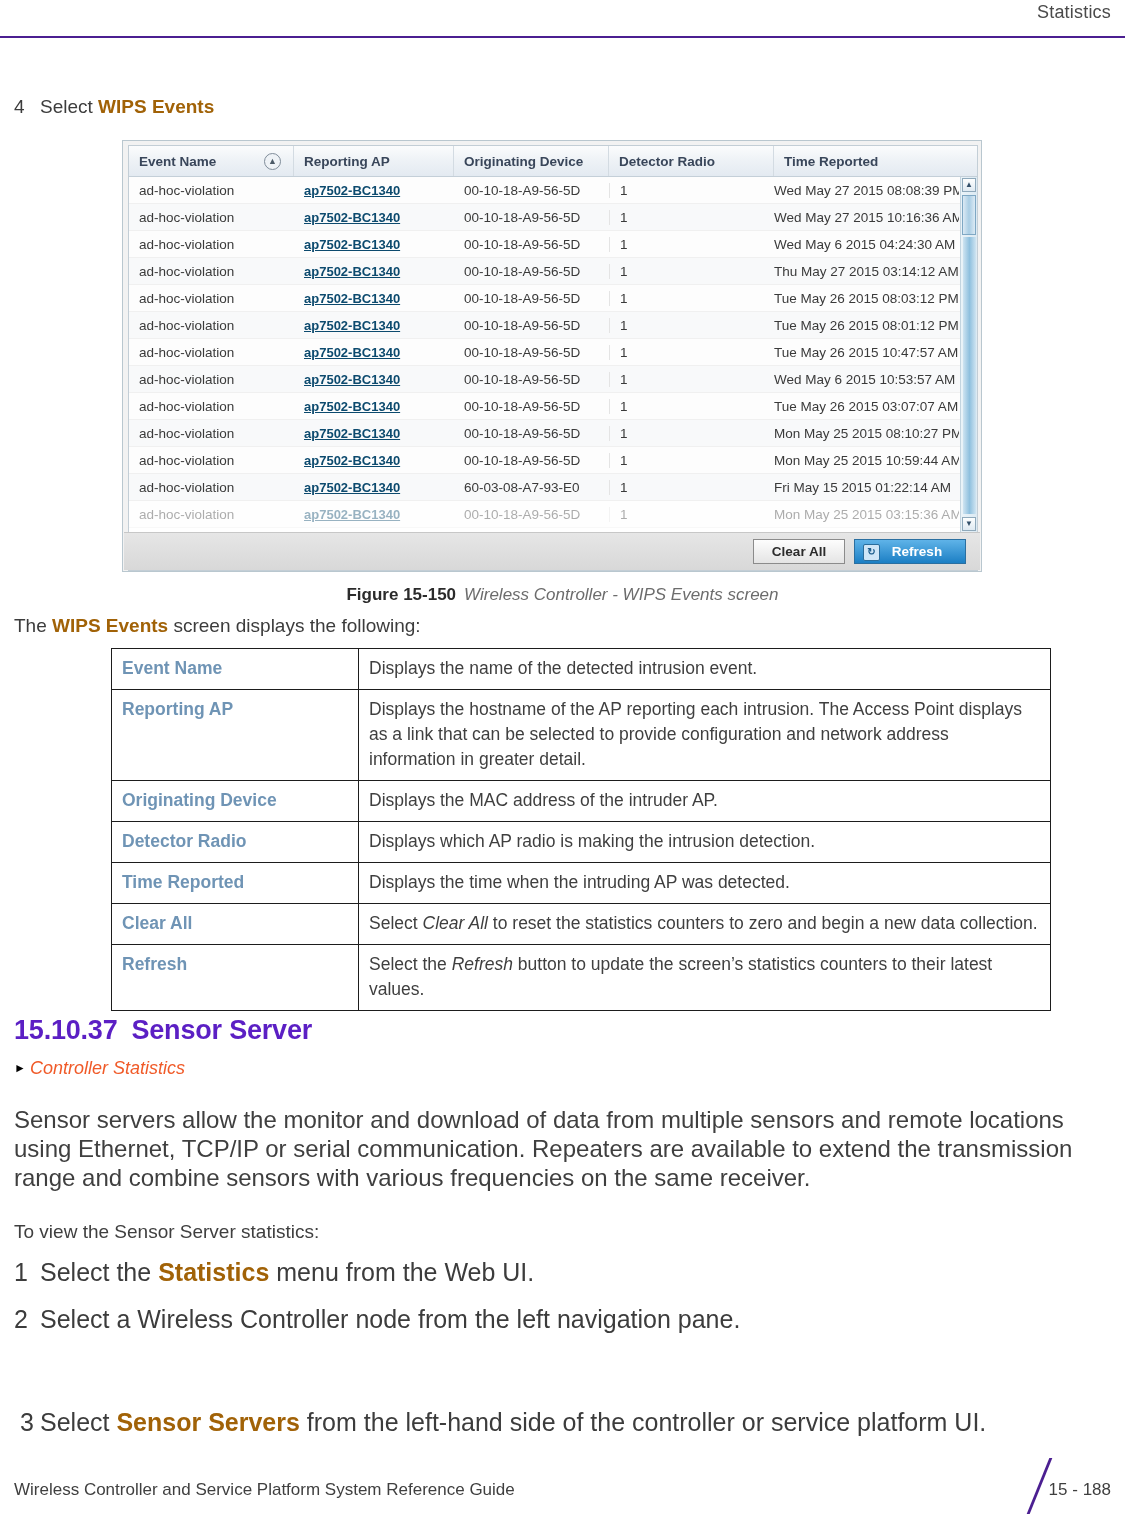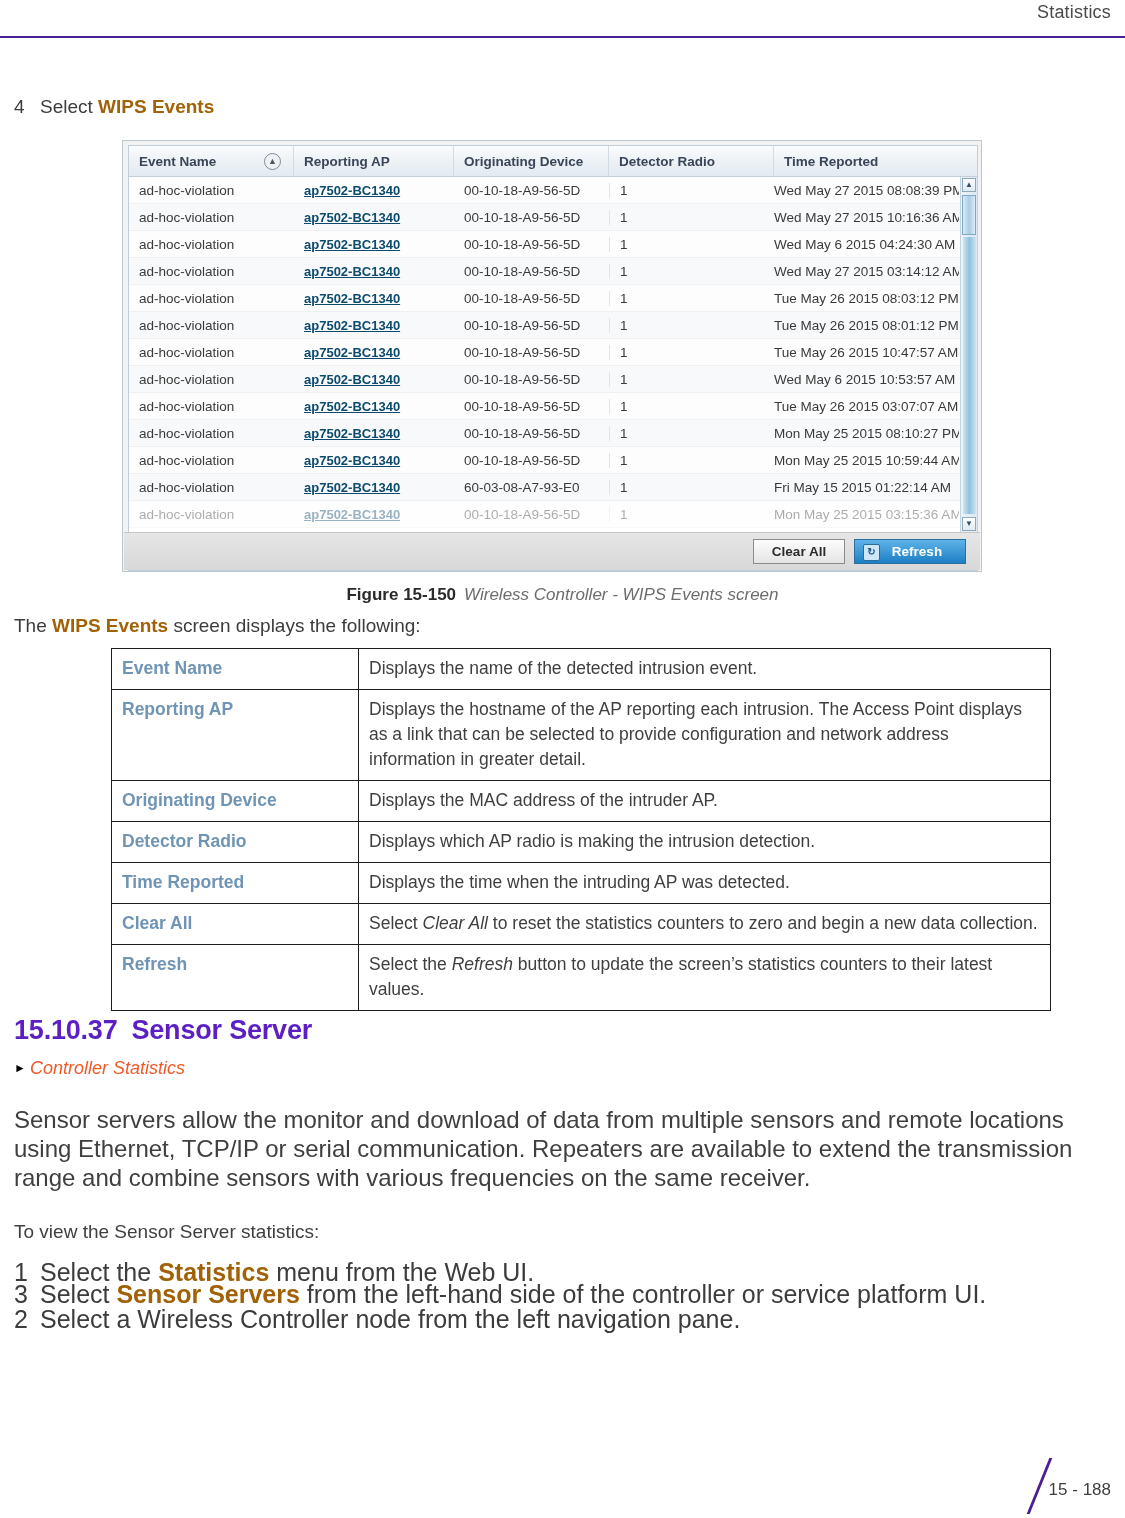--- a/index.html
+++ b/index.html
@@ -363,21 +363,21 @@
     font-size: 19px;
   }
   .step {
     position: absolute;
     left: 14px;
     font-size: 25px;
   }
   .step .n { display: inline-block; width: 26px; }
   #s1 { top: 1258px; }
   #s2 { top: 1305px; }
-  #s3 { top: 1280px; }
+  #s3 { top: 1408px; text-align: center; }
 
   
   .page-footer {
     position: absolute;
     left: 0;
     bottom: 0;
     width: 1125px;
     height: 80px;
   }
   .page-footer .guide {
@@ -453,21 +453,21 @@
           <div class="gc c1"><a>ap7502-BC1340</a></div>
           <div class="gc c2">00-10-18-A9-56-5D</div>
           <div class="gc c3">1</div>
           <div class="gc c4">Wed May 6 2015 04:24:30 AM</div>
         </div>
         <div class="grow">
           <div class="gc c0">ad-hoc-violation</div>
           <div class="gc c1"><a>ap7502-BC1340</a></div>
           <div class="gc c2">00-10-18-A9-56-5D</div>
           <div class="gc c3">1</div>
-          <div class="gc c4">Wed May 27 2015 03:14:12 AM</div>
+          <div class="gc c4">Thu May 27 2015 03:14:12 AM</div>
         </div>
         <div class="grow">
           <div class="gc c0">ad-hoc-violation</div>
           <div class="gc c1"><a>ap7502-BC1340</a></div>
           <div class="gc c2">00-10-18-A9-56-5D</div>
           <div class="gc c3">1</div>
           <div class="gc c4">Tue May 26 2015 08:03:12 PM</div>
         </div>
         <div class="grow">
           <div class="gc c0">ad-hoc-violation</div>
@@ -608,15 +608,16 @@
   <span class="n">1</span><span>Select the </span><span class="bold-blue">Statistics</span><span> menu from the Web UI.</span>
 </div>
 <div class="step" id="s2">
   <span class="n">2</span><span>Select a Wireless Controller node from the left navigation pane.</span><span class="bold-blue"></span><span></span>
 </div>
 <div class="step" id="s3">
   <span class="n">3</span><span>Select </span><span class="bold-blue">Sensor Servers</span><span> from the left-hand side of the controller or service platform UI.</span>
 </div>
 
 <div class="page-footer">
+  <div class="guide">Wireless Controller and Service Platform System Reference Guide</div>
   <div class="slash"></div>
   <div class="pgnum">15 - 188</div>
 </div>
 
 </body></html>

